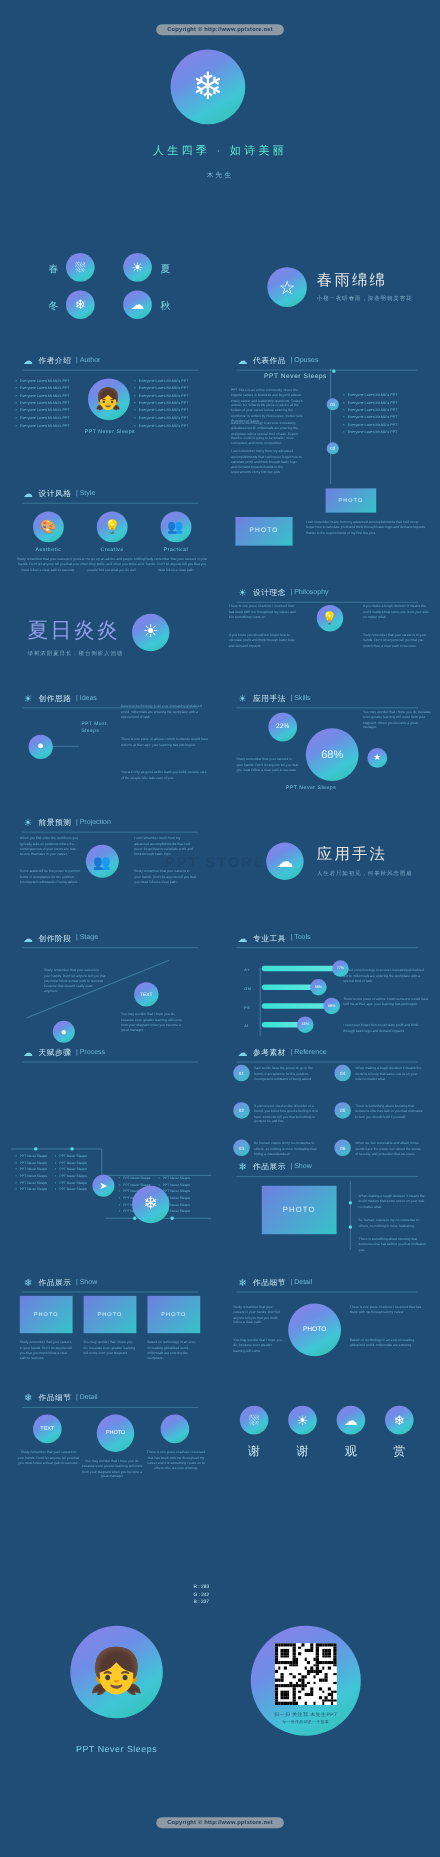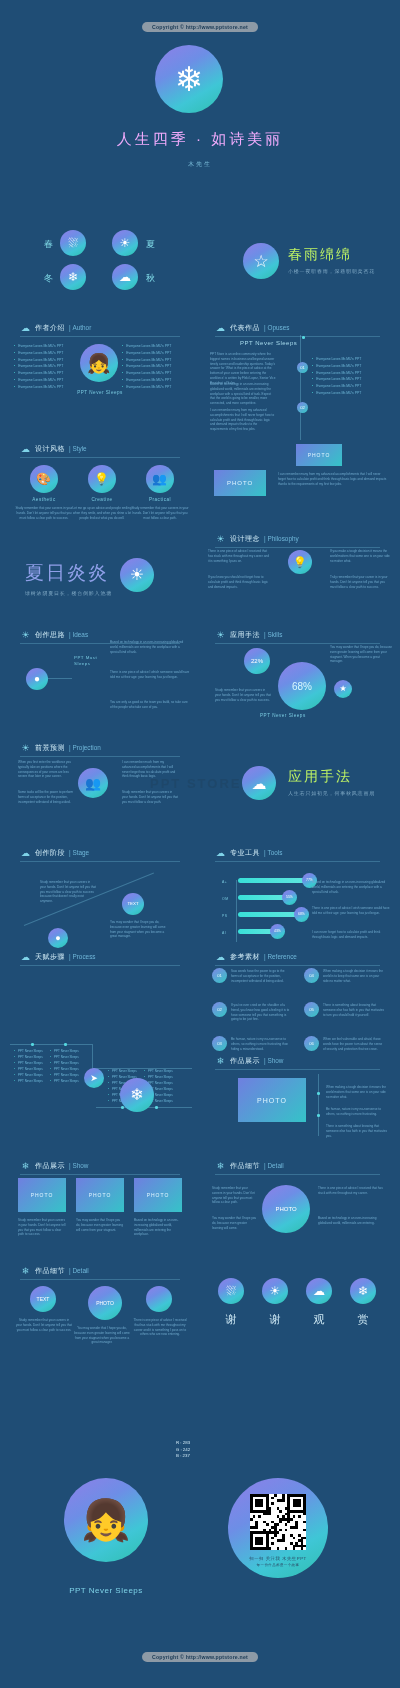--- a/index.html
+++ b/index.html
@@ -30,21 +30,21 @@
   
   .sec{ position:absolute; display:flex; align-items:center; gap:4px; }
   .sec .ico{ width:11px;height:11px; color:#7fd3e8; display:flex;align-items:center;justify-content:center;font-size:9px;}
   .sec .cn{ font-size:7px; color:#cfeaf5; letter-spacing:.5px;}
   .sec .en{ font-size:6.4px; color:#6fb6d8; }
   .sec .bar{ position:absolute; left:0; top:14px; width:130px; height:1px; background:rgba(120,200,225,.30); }
 
   
   .season-title{ position:absolute; }
   .season-title .t{ font-size:19px; color:#aab9ee; letter-spacing:2px; }
-  .season-title .t.tealish{ color:#bef264; }
+  .season-title .t.tealish{ color:#e5e5e5; }
   .season-title .s{ font-size:5px; color:#7fa8c4; margin-top:4px; letter-spacing:.8px;}
 
   
   .txt{ position:absolute; font-size:3.1px; line-height:1.55; color:#6fa8cb; }
   .txt.c{ text-align:center; }
   .li{ position:absolute; font-size:3.4px; line-height:2.0; color:#6fb8d8; }
   .li i{ color:#49d7d7; font-style:normal; margin-right:3px; }
 
   .photo{ position:absolute; display:flex; align-items:center; justify-content:center;
     color:#dff6ff; font-size:7px; letter-spacing:1px;
@@ -68,21 +68,21 @@
 <body>
 
 <div class="page">
 
   <div class="copybar" style="top:22px">Copyright © http://www.pptstore.net</div>
 
   <div class="blob halo" style="left:155px; top:45px; width:68px; height:68px; font-size:34px;">
     <span class="g">❄</span>
   </div>
   <div style="position:absolute; top:130px; left:0; width:400px; text-align:center;">
-    <div style="font-size:15px; color:#f0abfc; letter-spacing:3px;">人生四季 · 如诗美丽</div>
+    <div style="font-size:10px; color:#5eead4; letter-spacing:3px;">人生四季 · 如诗美丽</div>
     <div style="font-size:6px; color:#78b9d6; margin-top:11px; letter-spacing:2px;">木先生</div>
   </div>
 
   <div>
     <div class="cap" style="left:44px; top:238px; font-size:9px; color:#7fd9e6;">春</div>
     <div class="blob" style="left:60px; top:230px; width:26px;height:26px;font-size:12px;">
         <span class="g">⛆</span>
       </div>
     <div class="blob" style="left:112px; top:230px; width:26px;height:26px;font-size:12px;">
         <span class="g">☀</span>

